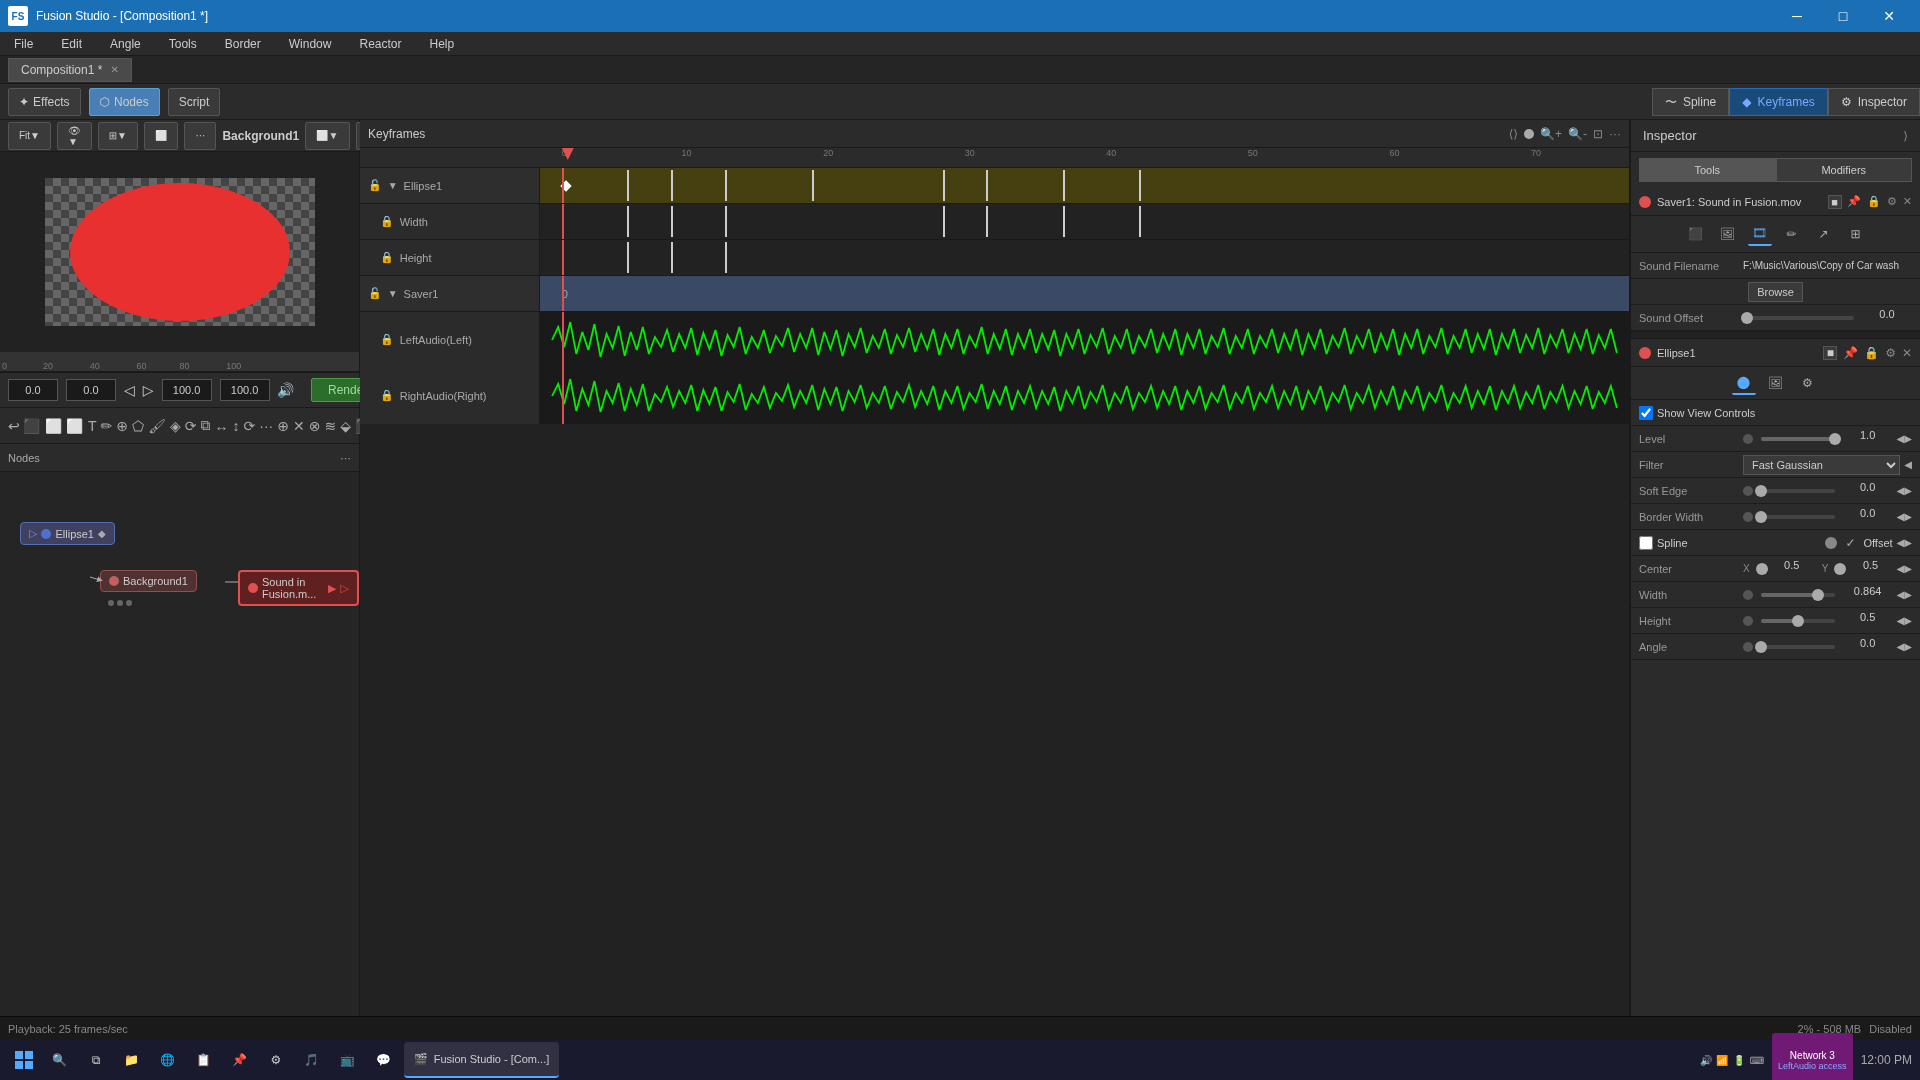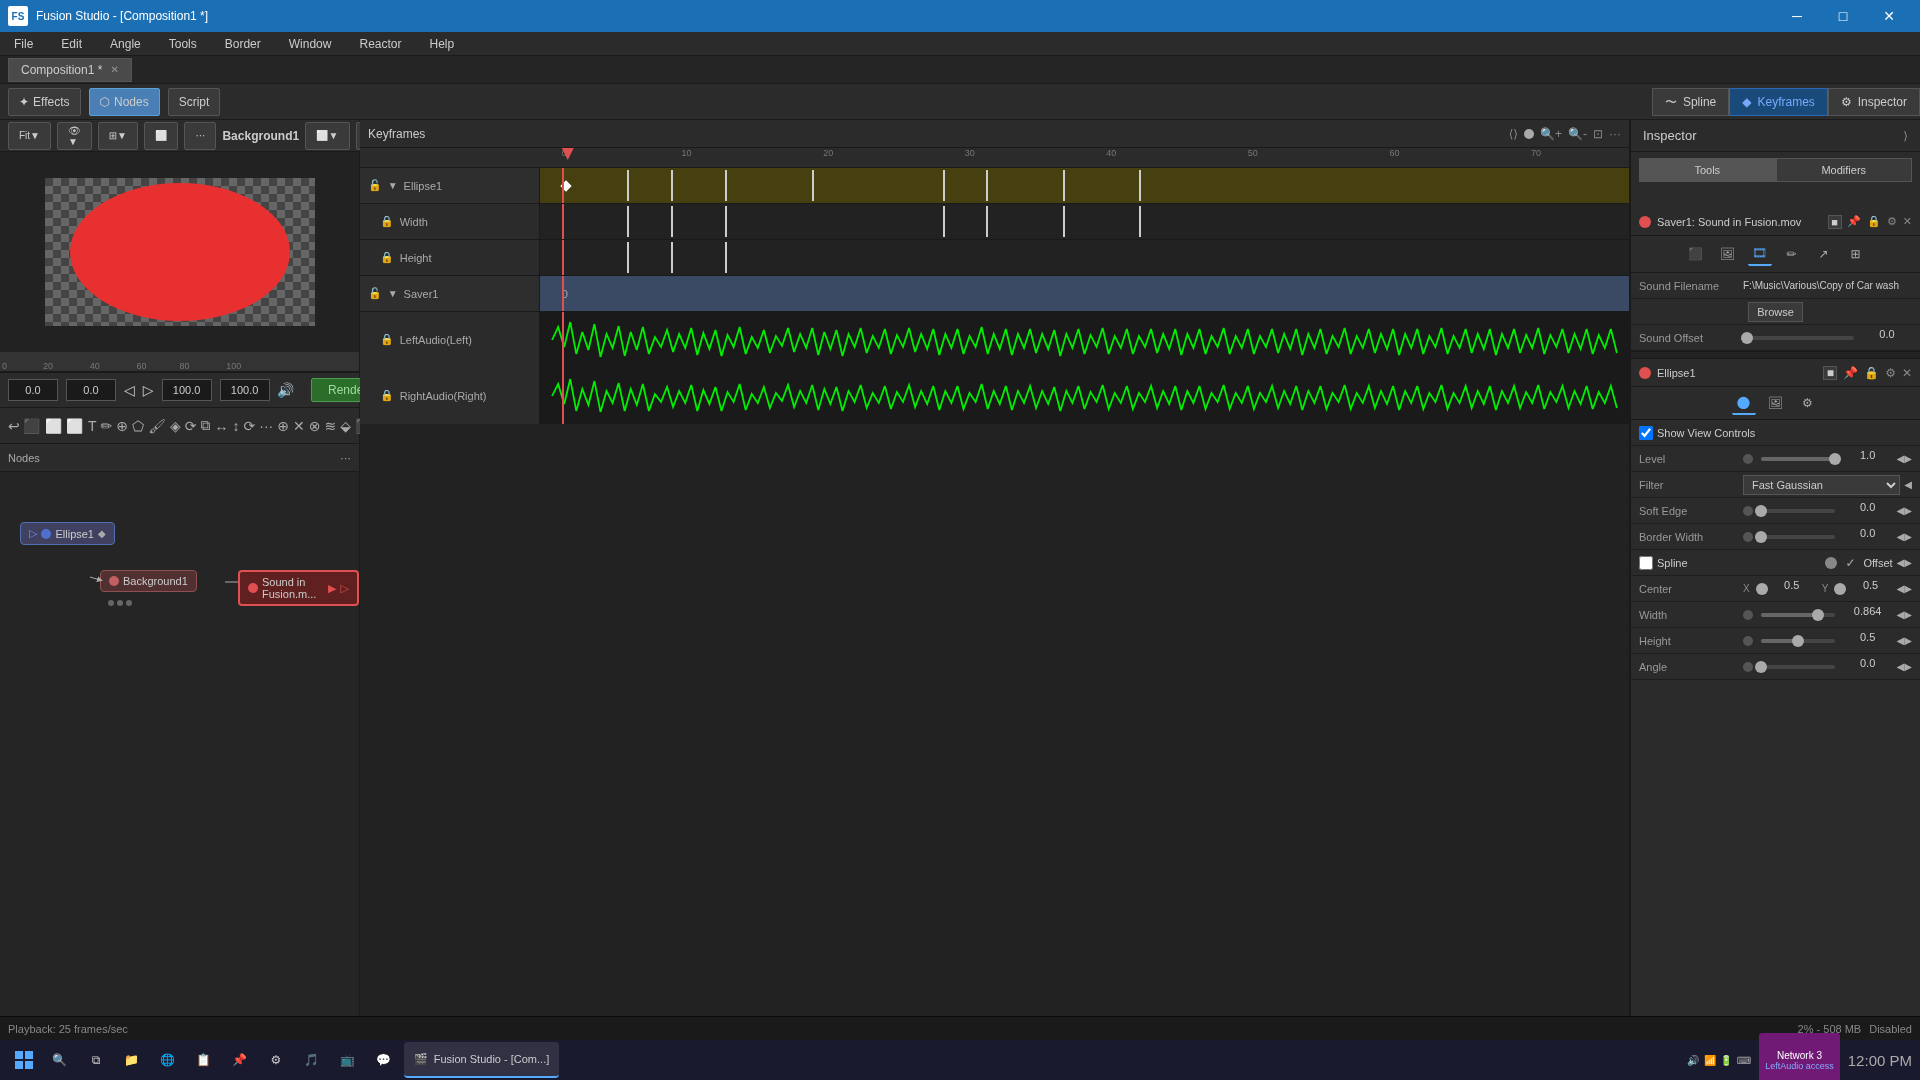--- a/index.html
+++ b/index.html
@@ -75,21 +75,21 @@
     .lock-icon { color: #666; font-size: 11px; }
     .expand-icon { color: #aaa; font-size: 10px; cursor: pointer; }
     .kf-diamond { position: absolute; top: 50%; transform: translateY(-50%) rotate(45deg); width: 8px; height: 8px; background: #fff; }
 
     
     #right-panel { width: 290px; background: #2b2b2b; display: flex; flex-direction: column; border-left: 1px solid #1a1a1a; }
     #inspector-header { height: 32px; display: flex; align-items: center; padding: 0 12px; border-bottom: 1px solid #1a1a1a; gap: 4px; }
     #inspector-tabs { display: flex; justify-content: center; gap: 0; padding: 6px 8px; }
     .insp-tab { flex: 1; height: 24px; display: flex; align-items: center; justify-content: center; background: #3a3a3a; border: 1px solid #555; font-size: 11px; cursor: pointer; }
     .insp-tab.active { background: #555; }
-    #insp-node-bar { height: 28px; display: flex; align-items: center; padding: 0 8px; gap: 6px; border-bottom: 1px solid #1a1a1a; font-size: 11px; margin-top: 20px; }
+    #insp-node-bar { height: 28px; display: flex; align-items: center; padding: 0 8px; gap: 6px; border-bottom: 1px solid #1a1a1a; font-size: 11px; }
     .insp-node-dot { width: 12px; height: 12px; border-radius: 50%; background: #e05050; flex-shrink: 0; }
     .insp-icon-row { display: flex; align-items: center; justify-content: center; gap: 8px; padding: 6px 8px; border-bottom: 1px solid #1a1a1a; }
     .insp-icon { width: 24px; height: 24px; display: flex; align-items: center; justify-content: center; color: #aaa; cursor: pointer; border-radius: 2px; }
     .insp-icon.active { color: #5af; border-bottom: 2px solid #5af; }
 
     .prop-row { display: flex; align-items: center; height: 26px; padding: 0 8px; border-bottom: 1px solid #1d1d1d; gap: 4px; }
     .prop-label { width: 100px; min-width: 100px; color: #999; font-size: 11px; }
     .prop-slider { flex: 1; height: 4px; background: #444; border-radius: 2px; position: relative; margin: 0 4px; cursor: pointer; }
     .prop-slider-fill { height: 100%; background: #666; border-radius: 2px; }
     .prop-slider-handle { position: absolute; top: -4px; width: 12px; height: 12px; background: #aaa; border-radius: 50%; transform: translateX(-50%); }
@@ -682,15 +682,15 @@
     <div class="tray-section">
       <span>🔊</span>
       <span>📶</span>
       <span>🔋</span>
       <span>⌨</span>
     </div>
     <div class="tray-badge">
       <div style="font-size:10px;">Network 3</div>
       <div style="font-size:9px; color:#8af;">LeftAudio access</div>
     </div>
-    <span style="font-size:15px;">12:00 PM</span>
+    <span style="font-size:12px;">12:00 PM</span>
   </div>
 </div>
 
 </body></html>

